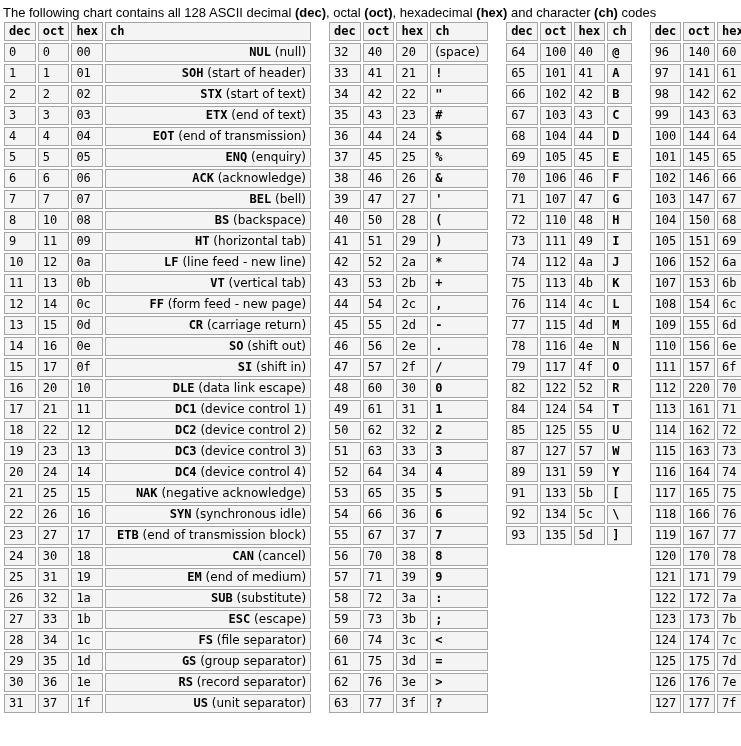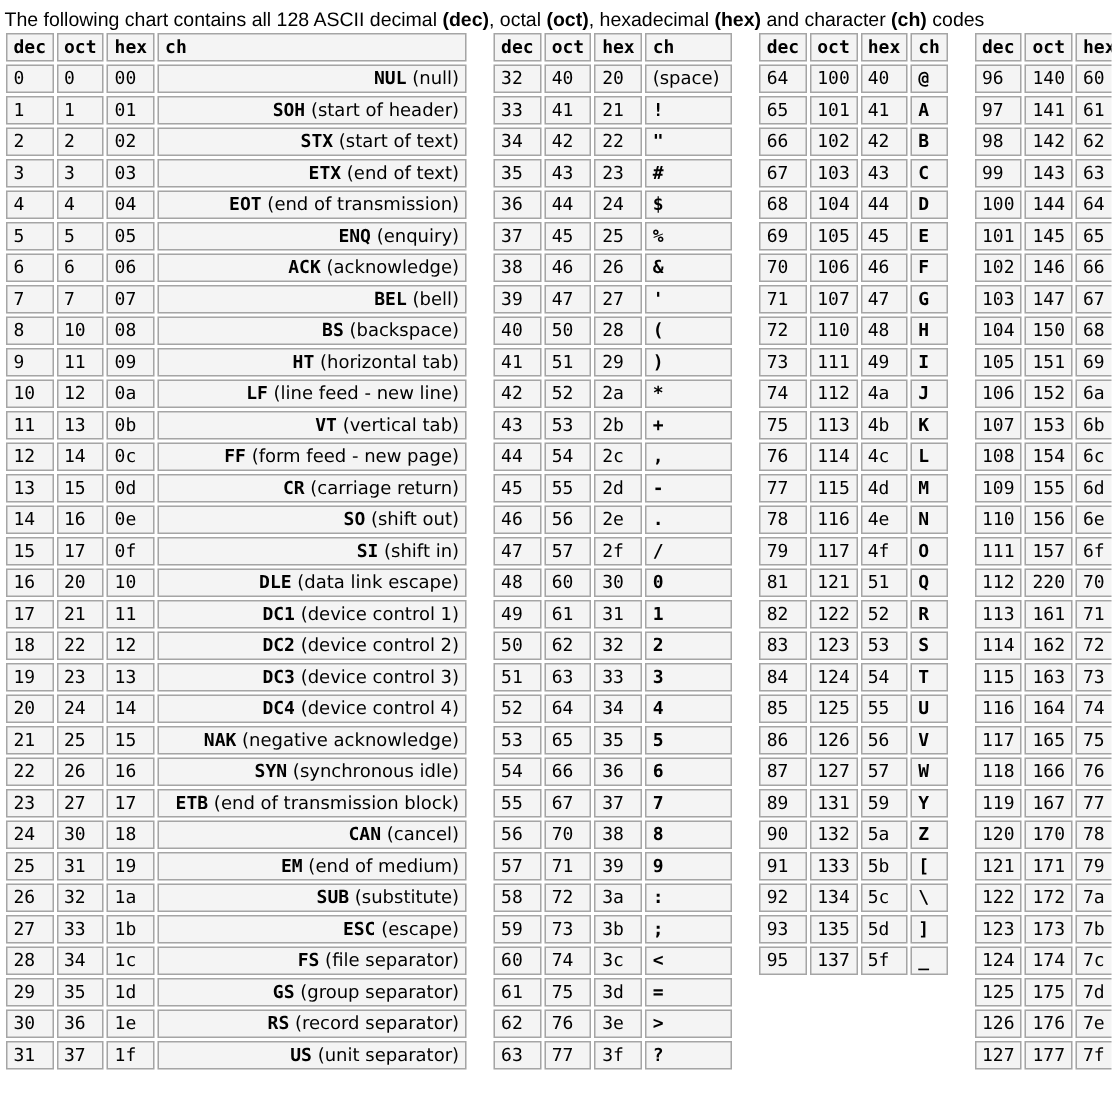--- a/index.html
+++ b/index.html
@@ -563,96 +563,66 @@
           <td>4e</td>
           <td class="ch"><b>N</b></td>
         </tr>
         <tr>
           <td>79</td>
           <td>117</td>
           <td>4f</td>
           <td class="ch"><b>O</b></td>
         </tr>
         <tr>
-          <td>81</td>
-          <td>121</td>
-          <td>51</td>
-          <td class="ch"><b>Q</b></td>
-        </tr>
-        <tr>
           <td>82</td>
           <td>122</td>
           <td>52</td>
           <td class="ch"><b>R</b></td>
         </tr>
         <tr>
-          <td>83</td>
-          <td>123</td>
-          <td>53</td>
-          <td class="ch"><b>S</b></td>
-        </tr>
-        <tr>
           <td>84</td>
           <td>124</td>
           <td>54</td>
           <td class="ch"><b>T</b></td>
         </tr>
         <tr>
           <td>85</td>
           <td>125</td>
           <td>55</td>
           <td class="ch"><b>U</b></td>
         </tr>
         <tr>
-          <td>86</td>
-          <td>126</td>
-          <td>56</td>
-          <td class="ch"><b>V</b></td>
-        </tr>
-        <tr>
           <td>87</td>
           <td>127</td>
           <td>57</td>
           <td class="ch"><b>W</b></td>
         </tr>
         <tr>
           <td>89</td>
           <td>131</td>
           <td>59</td>
           <td class="ch"><b>Y</b></td>
         </tr>
         <tr>
-          <td>90</td>
-          <td>132</td>
-          <td>5a</td>
-          <td class="ch"><b>Z</b></td>
-        </tr>
-        <tr>
           <td>91</td>
           <td>133</td>
           <td>5b</td>
           <td class="ch"><b>[</b></td>
         </tr>
         <tr>
           <td>92</td>
           <td>134</td>
           <td>5c</td>
           <td class="ch"><b>\</b></td>
         </tr>
         <tr>
           <td>93</td>
           <td>135</td>
           <td>5d</td>
           <td class="ch"><b>]</b></td>
-        </tr>
-        <tr>
-          <td>95</td>
-          <td>137</td>
-          <td>5f</td>
-          <td class="ch"><b>_</b></td>
         </tr>
       </tbody>
     </table>
     <table class="t3">
       <tbody>
         <tr>
           <th>dec</th>
           <th>oct</th>
           <th>hex</th>
           <th>ch</th>

